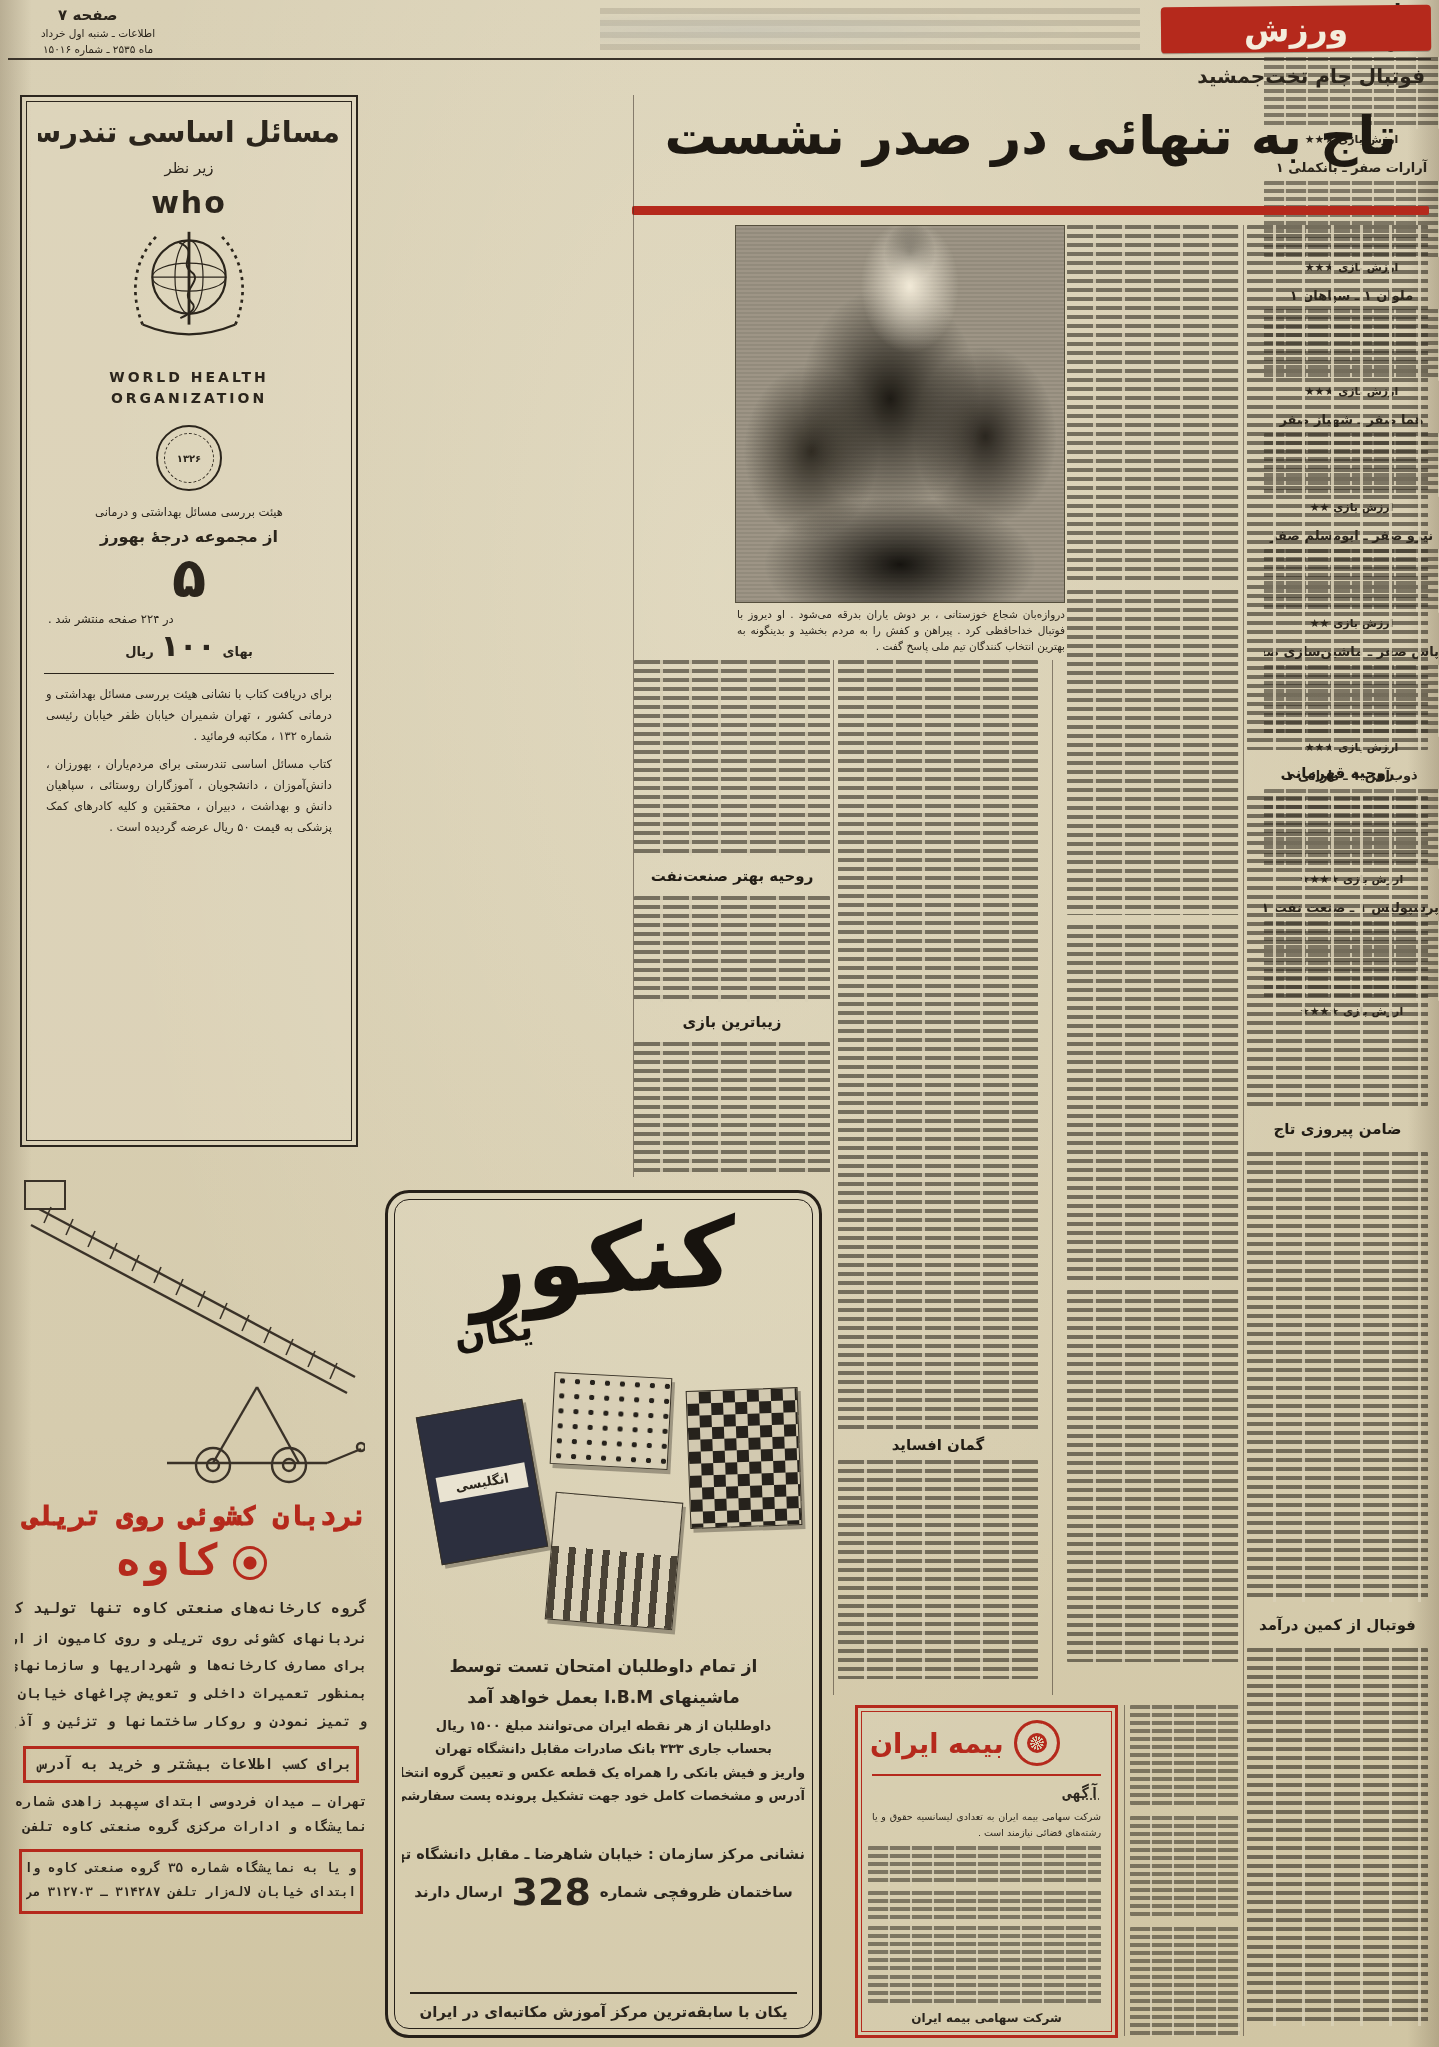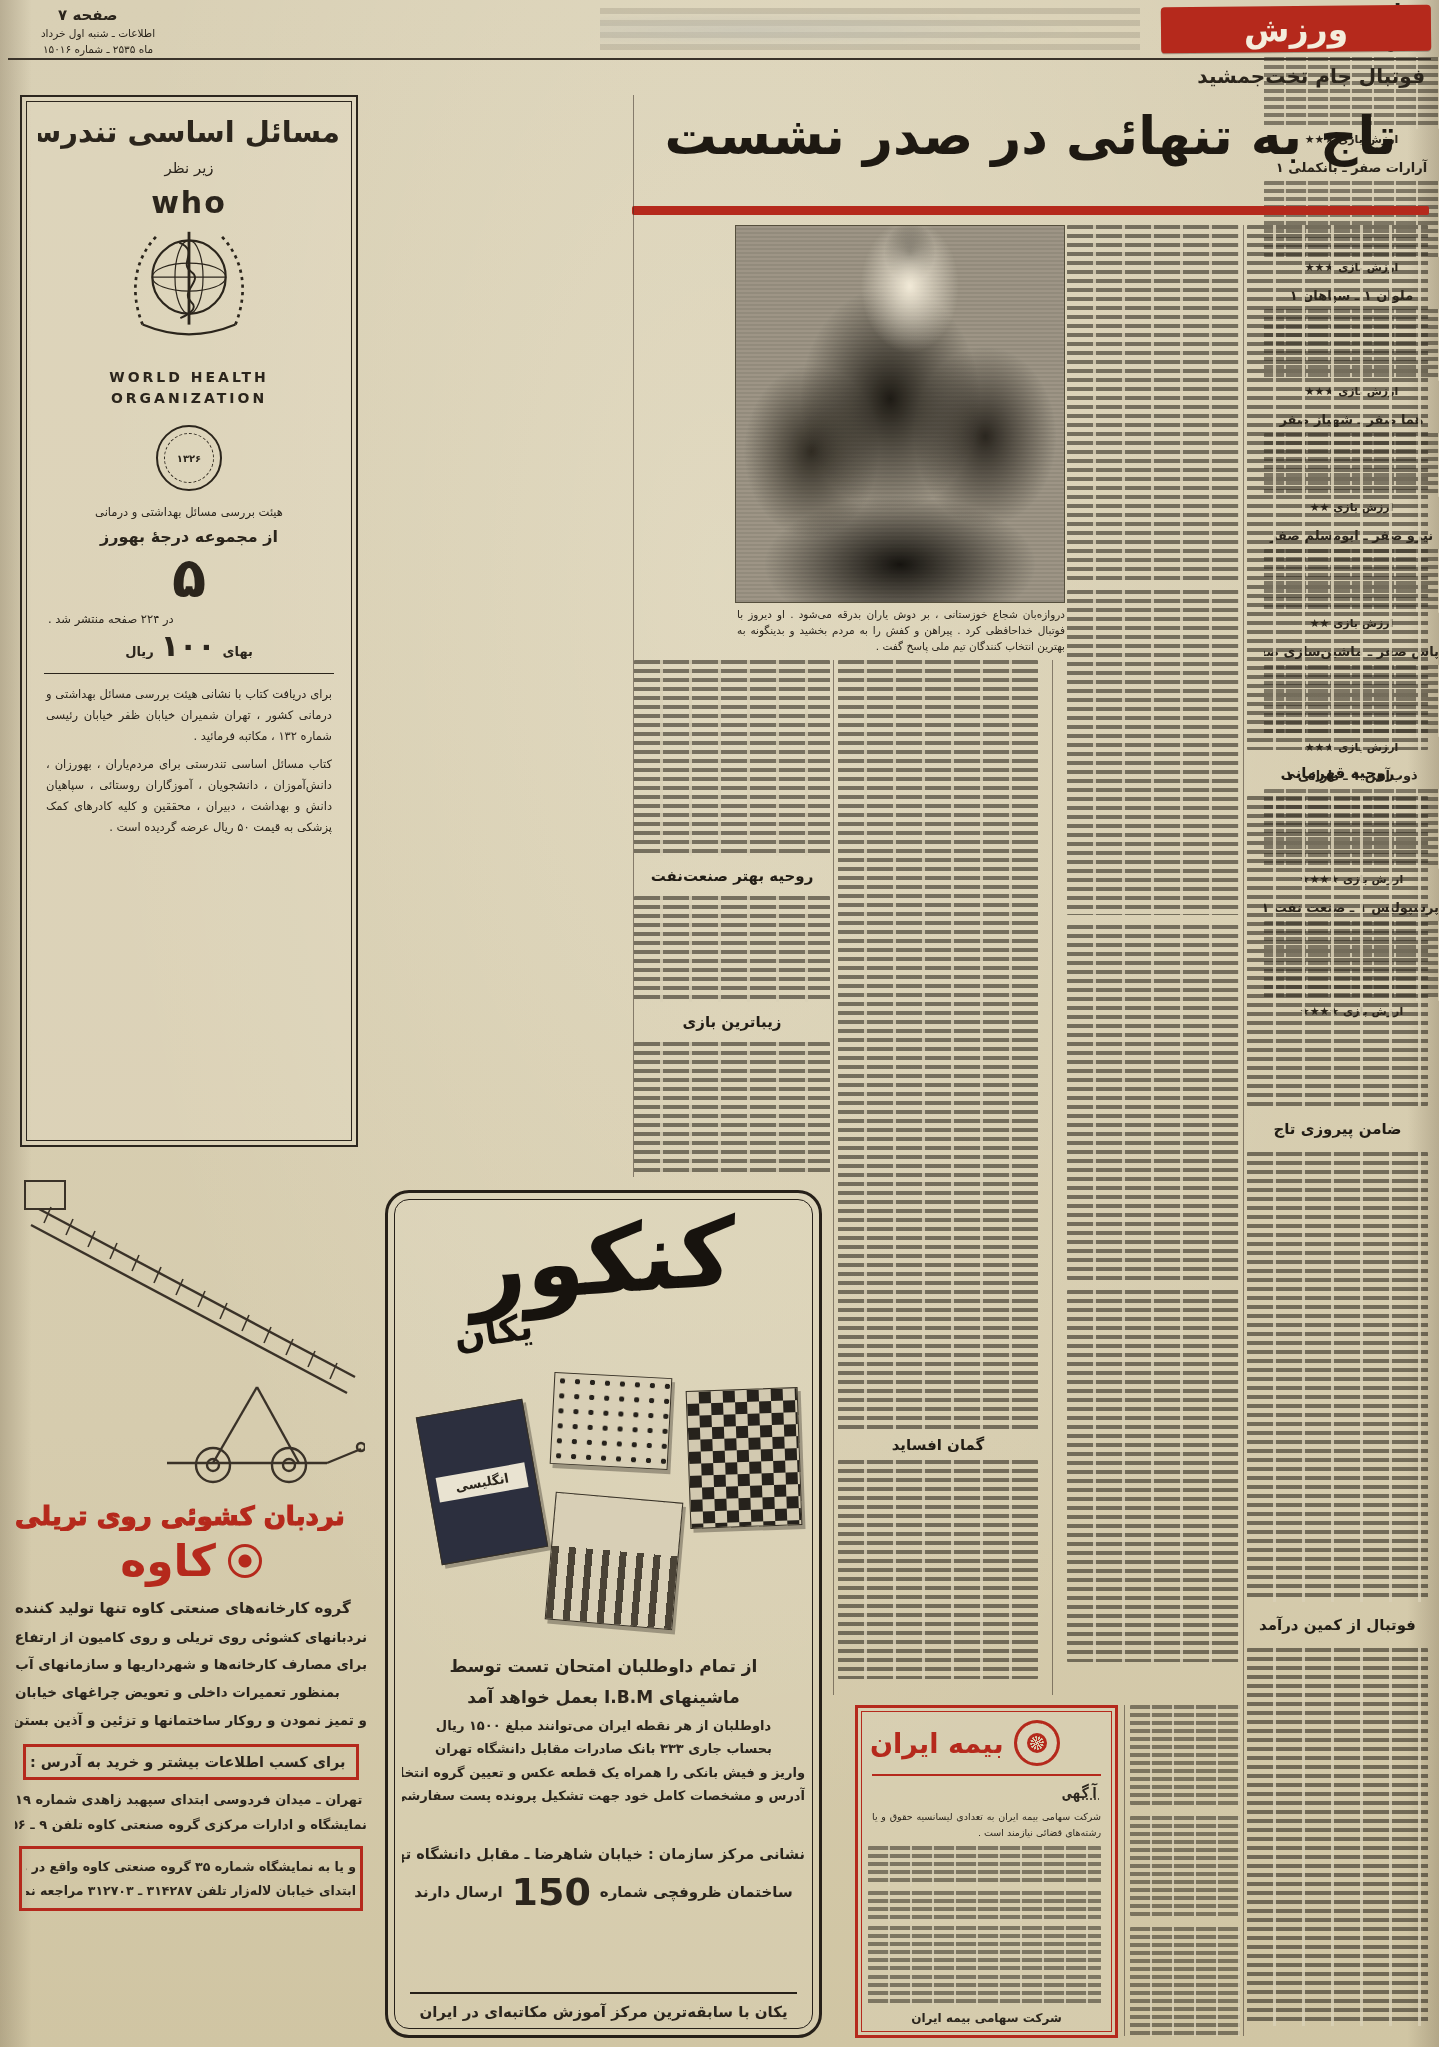--- a/index.html
+++ b/index.html
@@ -111,21 +111,21 @@
   .who-series { font-size:16px; font-weight:bold; margin-top:8px; }
   .who-five { font-size:56px; font-weight:900; line-height:1.15; }
   .who-published { font-size:11.5px; text-align:left; padding:0 10px; margin-top:2px; }
   .who-price { display:flex; align-items:baseline; justify-content:center; gap:7px; margin-top:2px; }
   .who-price .v { font-size:30px; font-weight:900; }
   .who-price .u { font-size:13px; font-weight:bold; }
   .who-div { height:1px; background:#2b251c; margin:10px 6px; }
   .who-p { font-size:11.5px; line-height:1.8; text-align:justify; padding:0 8px; margin:8px 0 0; }
 
   
-  .ladder { left:15px; top:1165px; width:352px; height:876px; text-align:left; }
+  .ladder { left:15px; top:1165px; width:352px; height:876px; text-align:right;font-family:Liberation Mono, monospace; }
   .ladder svg { display:block; margin:0 auto; }
   .ladder-title {
     font-size:26px; font-weight:900; color:#b5291c; letter-spacing:1px;
     -webkit-text-stroke:1.2px #b5291c; white-space:nowrap; overflow:hidden; margin-top:6px;
   }
   .kaveh-row { display:flex; align-items:center; justify-content:center; gap:12px; margin-top:8px; }
   .kaveh-emblem {
     width:34px; height:34px; border:3px solid #b5291c; border-radius:50%;
     background:radial-gradient(circle, #b5291c 0 6px, transparent 7px);
   }
@@ -433,21 +433,21 @@
       <div class="k-line sml">آدرس و مشخصات کامل خود جهت تشکیل پرونده پست سفارشی کنند</div>
     </div>
 
     <div class="konkur-addr">
       <div class="k-addr-row">
         <span>نشانی مرکز سازمان :</span>
         <span>خیابان شاهرضا ـ مقابل دانشگاه تهران</span>
       </div>
       <div class="k-bldg">
         <span class="pre">ساختمان ظروفچی شماره</span>
-        <span class="num">150</span>
+        <span class="num">328</span>
         <span class="post">ارسال دارند</span>
       </div>
     </div>
 
     <div class="konkur-footer">یکان با سابقه‌ترین مرکز آموزش مکاتبه‌ای در ایران</div>
   </div>
 
   <div class="abs insurance">
     <div class="ins-logo-row">
       <span class="ins-emblem"></span>

